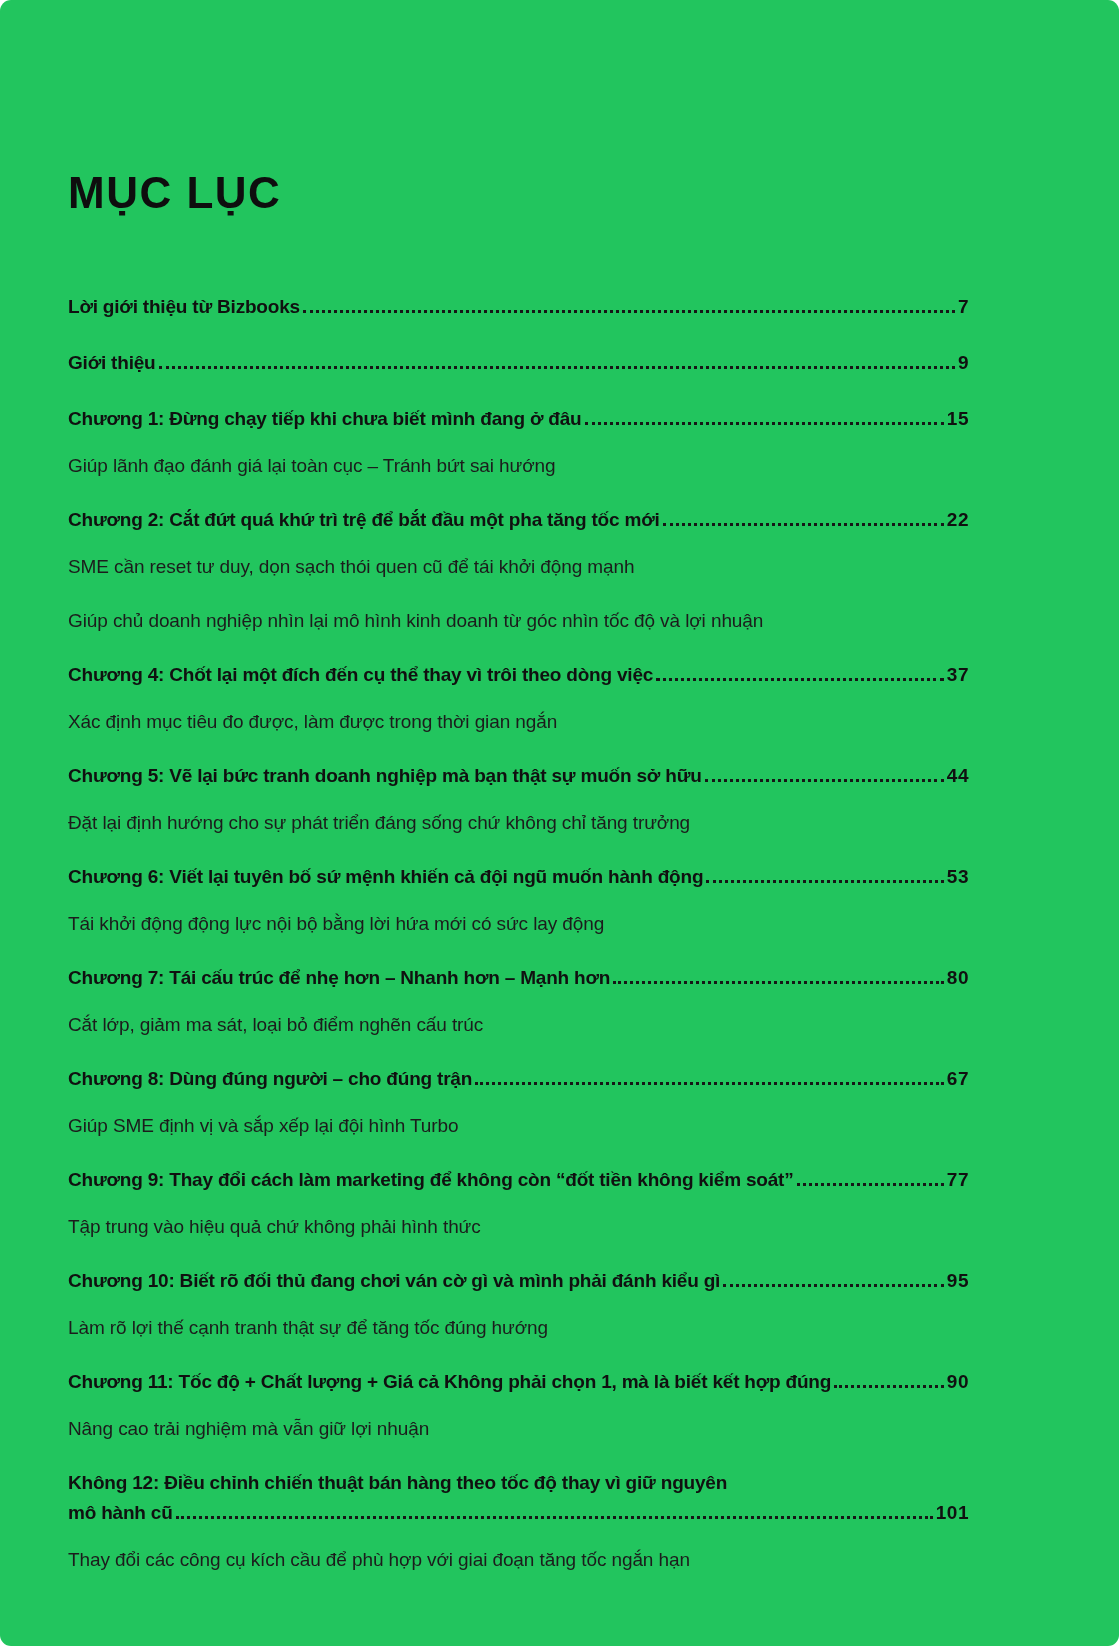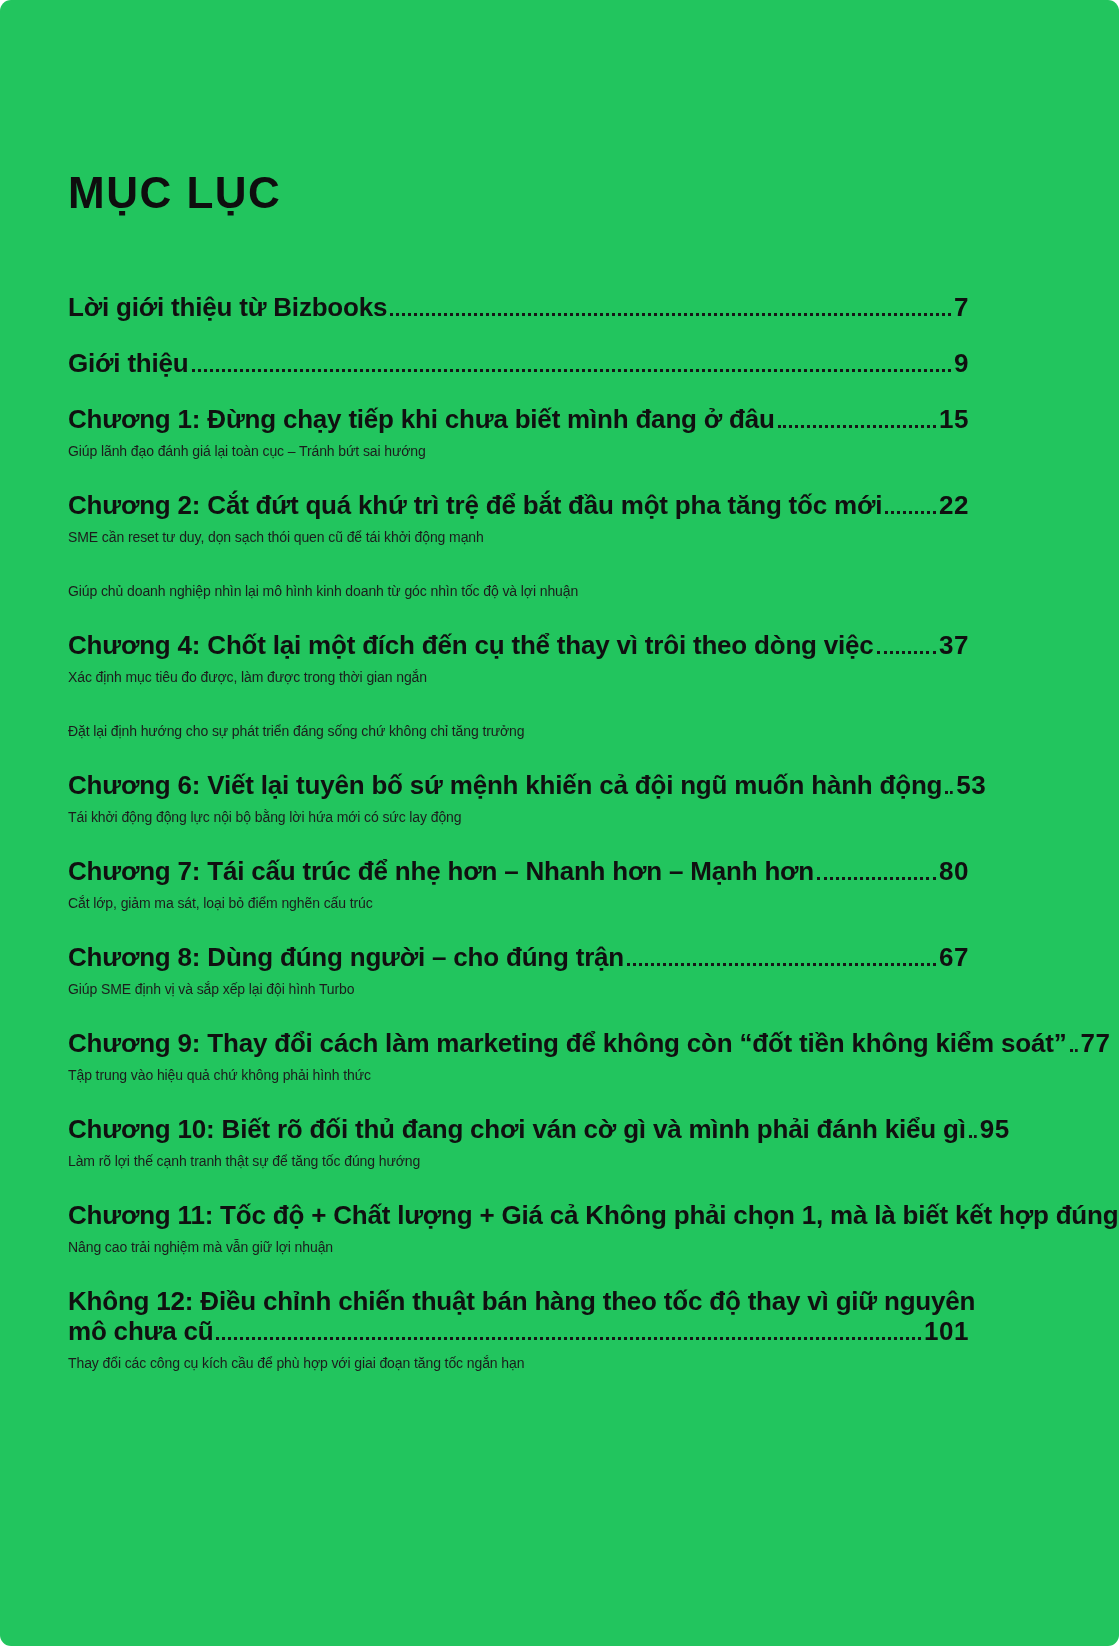--- a/index.html
+++ b/index.html
@@ -33,44 +33,44 @@
   .entry {
     margin-bottom: 24px;
   }
   .entry.fm {
     margin-bottom: 26px;
   }
   .line {
     display: flex;
     align-items: baseline;
     line-height: 30px;
-    font-size: 26px;
+    font-size: 19px;
   }
   .t {
     font-weight: bold;
     white-space: nowrap;
     letter-spacing: -0.2px;
     color: #101010;
   }
   .leader {
     flex: 1 1 auto;
     min-width: 8px;
     border-bottom: 3.4px dotted #161616;
     margin: 0 3px;
   }
   .pg {
     font-weight: bold;
     white-space: nowrap;
     letter-spacing: 0.5px;
     color: #101010;
   }
   .sub {
-    font-size: 14px;
+    font-size: 19px;
     line-height: 30px;
-    margin-top: 2px;
+    margin-top: 17px;
     font-weight: normal;
     color: #1c1c1c;
     letter-spacing: -0.1px;
   }
 </style>
 </head>
 <body>
 
 <div class="page">
   <h1 class="doc-title">MỤC LỤC</h1>
@@ -118,20 +118,25 @@
     <div class="entry">
       <div class="line">
         <span class="t">Chương 4: Chốt lại một đích đến cụ thể thay vì trôi theo dòng việc</span>
         <span class="leader"></span>
         <span class="pg">37</span>
       </div>
       <div class="sub">Xác định mục tiêu đo được, làm được trong thời gian ngắn</div>
     </div>
 
     <div class="entry">
+      <div class="line">
+        <span class="t">Chương 5: Vẽ lại bức tranh doanh nghiệp mà bạn thật sự muốn sở hữu</span>
+        <span class="leader"></span>
+        <span class="pg">44</span>
+      </div>
       <div class="sub">Đặt lại định hướng cho sự phát triển đáng sống chứ không chỉ tăng trưởng</div>
     </div>
 
     <div class="entry">
       <div class="line">
         <span class="t">Chương 6: Viết lại tuyên bố sứ mệnh khiến cả đội ngũ muốn hành động</span>
         <span class="leader"></span>
         <span class="pg">53</span>
       </div>
       <div class="sub">Tái khởi động động lực nội bộ bằng lời hứa mới có sức lay động</div>
@@ -180,21 +185,21 @@
         <span class="pg">90</span>
       </div>
       <div class="sub">Nâng cao trải nghiệm mà vẫn giữ lợi nhuận</div>
     </div>
 
     <div class="entry">
       <div class="line">
         <span class="t">Không 12: Điều chỉnh chiến thuật bán hàng theo tốc độ thay vì giữ nguyên</span>
       </div>
       <div class="line">
-        <span class="t">mô chưa cũ</span>
+        <span class="t">mô hành cũ</span>
         <span class="leader"></span>
         <span class="pg">101</span>
       </div>
       <div class="sub">Thay đổi các công cụ kích cầu để phù hợp với giai đoạn tăng tốc ngắn hạn</div>
     </div>
 
   </div>
 </div>
 
 </body></html>

